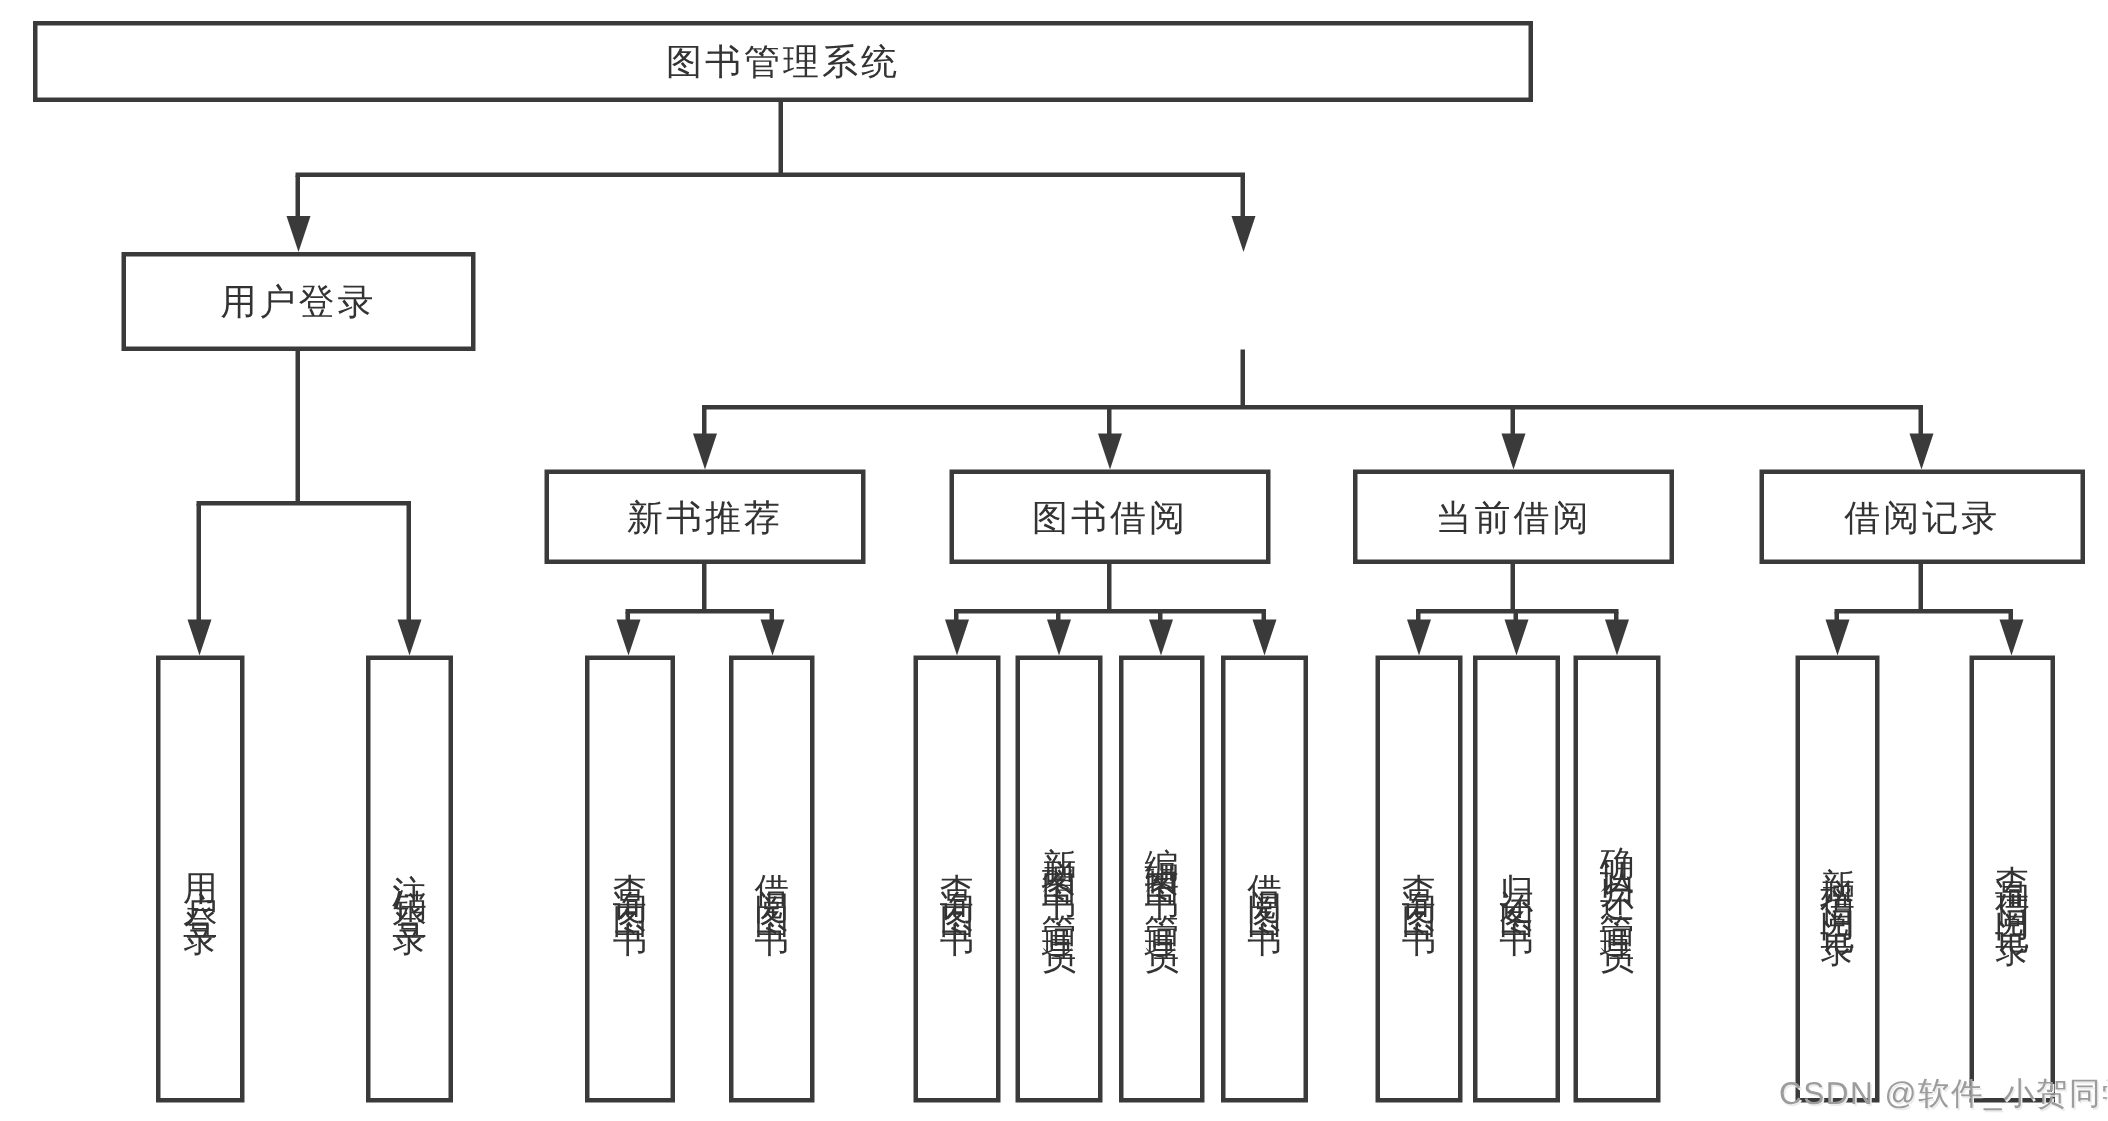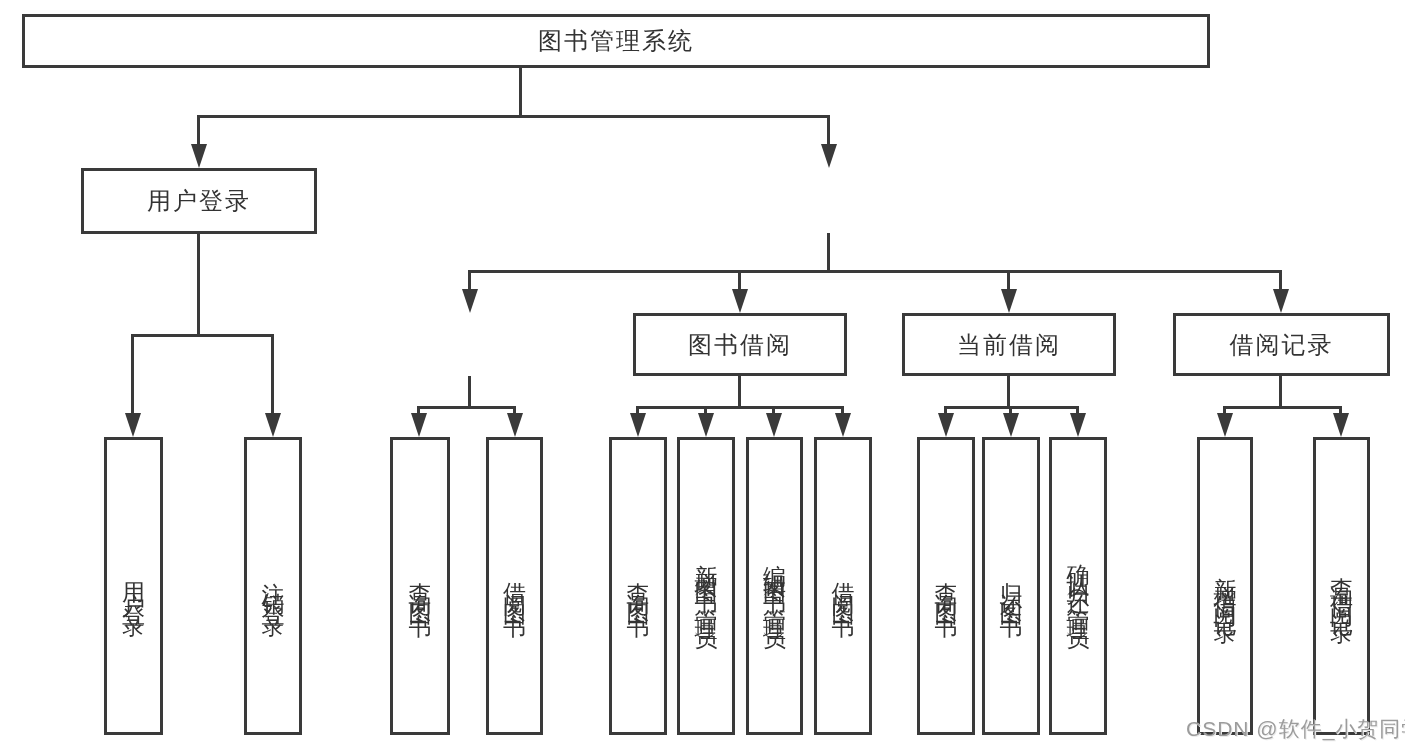--- a/index.html
+++ b/index.html
@@ -31,24 +31,25 @@
     position:absolute;left:1186px;top:715px;z-index:3;
     font-size:21px;letter-spacing:1px;color:#9c9c9c;white-space:nowrap;
     text-shadow:1px 1px 0 #ececec;
   }
 </style>
 </head>
 <body>
 
 <div class="canvas">
 
-  <div class="node" style="left:22px;top:14px;width:1188px;height:54px;">图书管理系统</div>
+  <div class="node" style="left:22px;top:14px;width:1000px;height:54px;">图书管理系统</div>
 
   <div class="node" style="left:81px;top:168px;width:236px;height:66px;">用户登录</div>
 
+  <div class="node" style="left:363px;top:313px;width:214px;height:63px;">新书推荐</div>
   <div class="node" style="left:633px;top:313px;width:214px;height:63px;">图书借阅</div>
   <div class="node" style="left:902px;top:313px;width:214px;height:63px;">当前借阅</div>
   <div class="node" style="left:1173px;top:313px;width:217px;height:63px;">借阅记录</div>
 
   <div class="leaf sp-wide" style="left:104px;top:437px;width:59px;height:298px;">用户登录</div>
   <div class="leaf sp-wide" style="left:244px;top:437px;width:58px;height:298px;">注销登录</div>
 
   <div class="leaf sp-wide" style="left:390px;top:437px;width:60px;height:298px;">查询图书</div>
   <div class="leaf sp-wide" style="left:486px;top:437px;width:57px;height:298px;">借阅图书</div>
 

